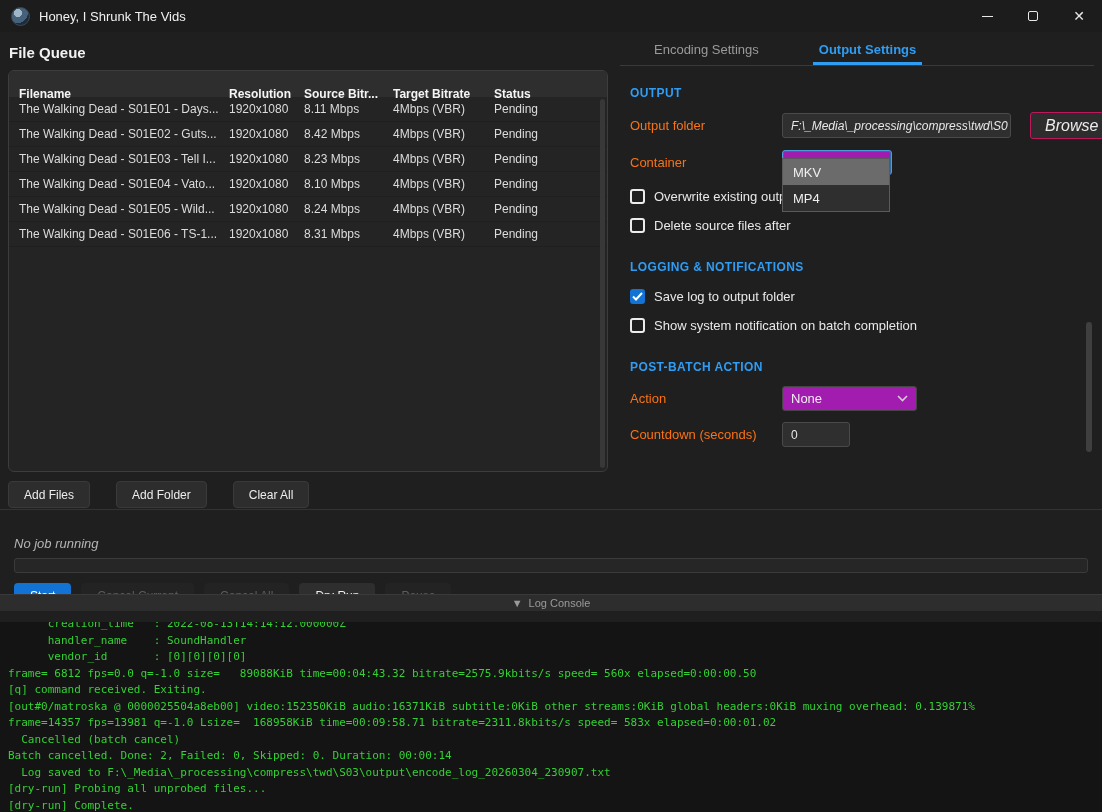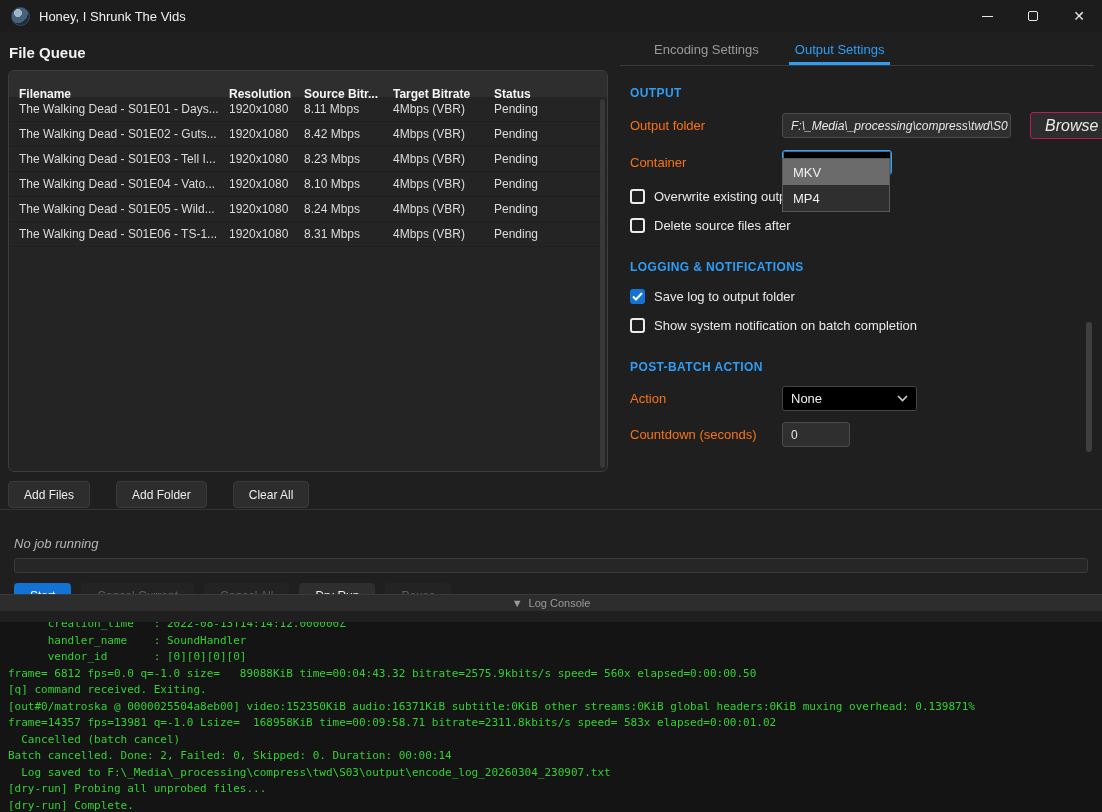--- a/index.html
+++ b/index.html
@@ -42,30 +42,30 @@
   .job-buttons { display:flex; gap:10px; margin-top:10px; }
   .jbtn { height:26px; padding:0 16px; border-radius:4px; font-size:12px; display:flex; align-items:center; cursor:default; }
   .jbtn.primary { background:#1273d4; color:#fff; }
   .jbtn.normal { background:#2e2e2e; color:#f0f0f0; }
   .jbtn.disabled { background:#232323; color:#5d5d5d; }
 
   
   .right { position:absolute; left:620px; top:0; width:474px; height:562px; }
   .tabs { display:flex; gap:24px; padding:0 0 0 28px; border-bottom:1px solid #3a3a3a; height:34px; align-items:flex-end; }
   .tab { font-size:13px; padding:6px 6px 8px 6px; color:#9a9a9a; cursor:default; }
-  .tab.active { color:#2f9df4; font-weight:normal; border-bottom:3px solid #2f9df4; padding-bottom:5px; }
+  .tab.active { color:#2f9df4; font-weight:bold; border-bottom:3px solid #2f9df4; padding-bottom:5px;margin-left:24px; }
   .settings { padding:12px 0 0 10px; position:relative; }
   .sec-heading { color:#2f9df4; font-size:12px; font-weight:bold; letter-spacing:.4px; margin:8px 0 12px 0; }
   .form-row { display:grid; grid-template-columns:152px 1fr; align-items:center; margin-bottom:11px; }
   .form-label { font-size:13px; color:#f97316; }
   .text-input { height:25px; background:#2f2f2f; border:1px solid #4a4a4a; border-radius:3px; color:#e8e8e8; font-size:12px; padding:0 8px; display:flex; align-items:center; white-space:nowrap; overflow:hidden; }
   .folder-wrap { display:flex; gap:19px; align-items:center;font-style:italic; }
   .folder-input { width:229px; }
   .browse-btn { height:27px; padding:0 14px; background:#2d2d2d; border:1px solid #be185d; border-radius:3px; font-size:16px; color:#ededed; display:flex; align-items:center; cursor:default; }
-  .select { position:relative; height:25px; background:#000000; border:1px solid #454545; border-radius:3px; color:#efefef; font-size:13px; padding:0 8px; display:flex; align-items:center; justify-content:space-between; cursor:default; }
+  .select { position:relative; height:25px; background:#a21caf; border:1px solid #454545; border-radius:3px; color:#efefef; font-size:13px; padding:0 8px; display:flex; align-items:center; justify-content:space-between; cursor:default; }
   .select.focused { border-color:#4a9ddb; box-shadow:0 0 0 1px #2d6da8 inset; }
   .select .chev { width:11px; height:7px; margin-left:8px; }
   .container-select { width:110px; }
   .action-select { width:135px; }
   .countdown-input { width:68px; }
   .dropdown { position:absolute; left:162px; top:92px; width:108px; background:#2f2f2f; border:1px solid #5a5a5a; z-index:20; }
   .dd-item { height:26px; display:flex; align-items:center; padding-left:10px; font-size:13px; color:#f0f0f0; cursor:default; }
   .dd-item.selected { background:#6b6b6b; }
   .check-row { display:flex; align-items:center; gap:9px; margin-bottom:9px; height:20px; }
   .checkbox { width:15px; height:15px; border:2px solid #ececec; border-radius:3px; background:transparent; flex:none; display:flex; align-items:center; justify-content:center; cursor:default; }

